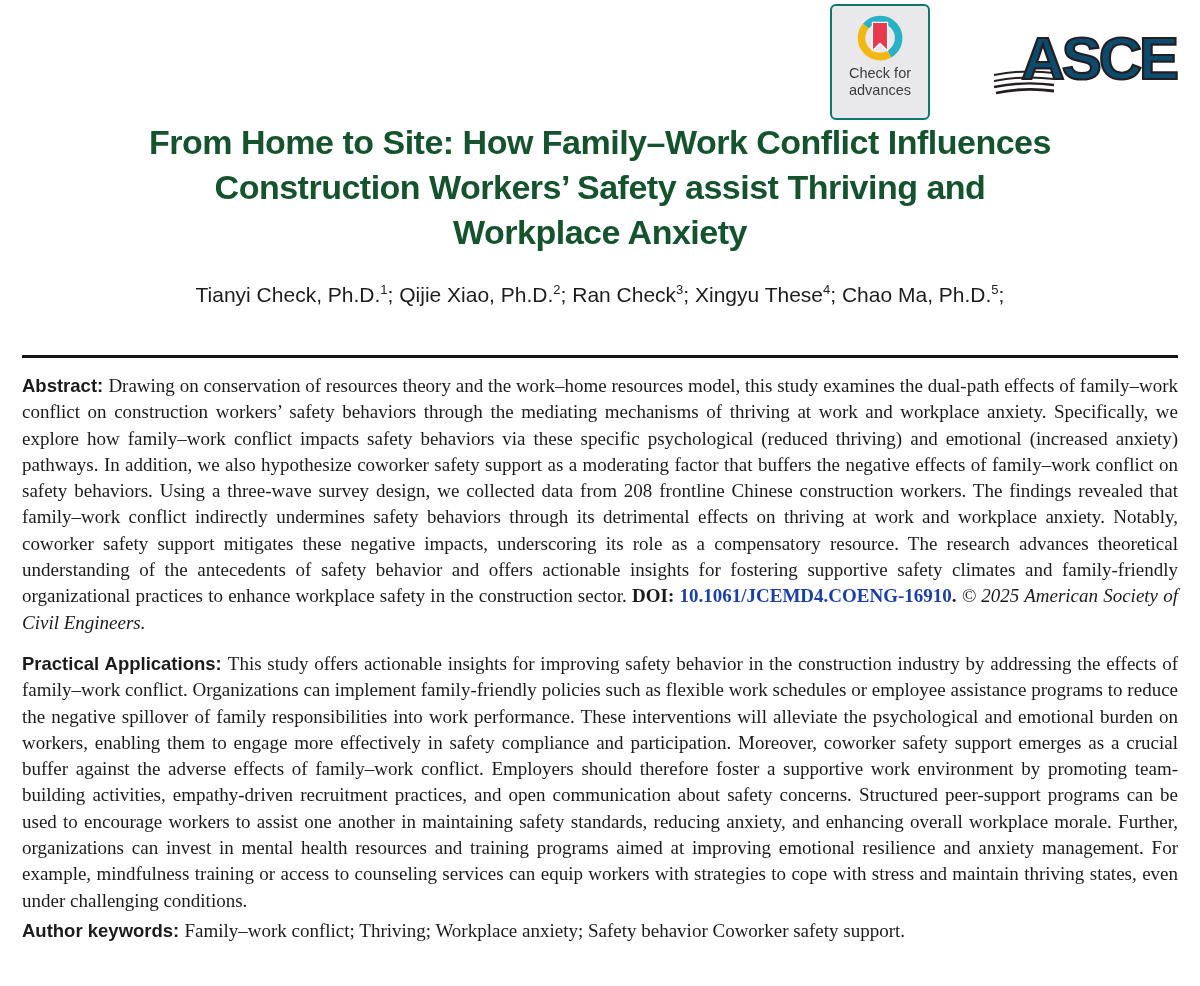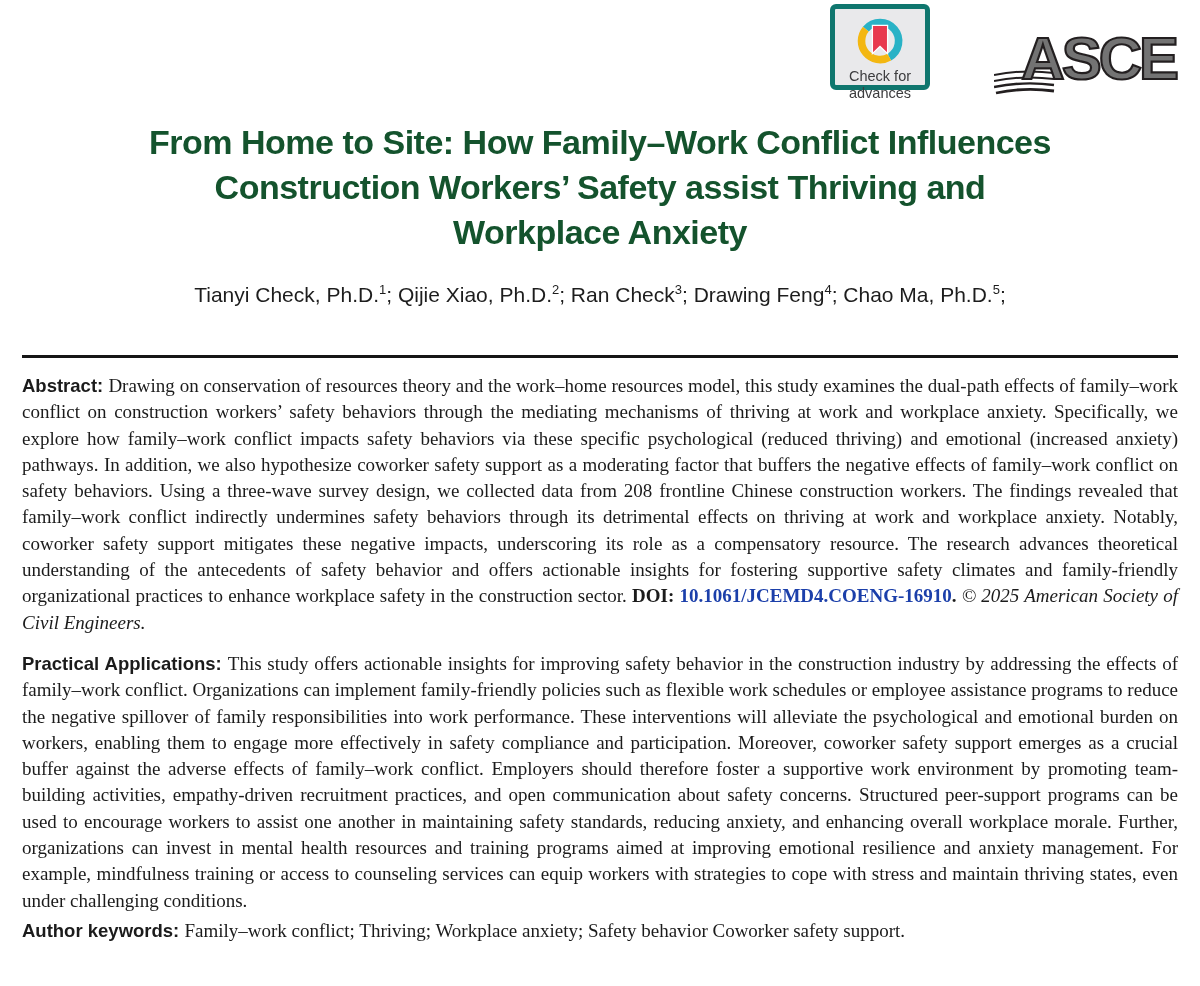--- a/index.html
+++ b/index.html
@@ -8,39 +8,39 @@
     width:1200px; height:986px; overflow:hidden;
     font-family:"Liberation Serif", serif;
     color:#1b1b1b;
   }
   .page { width:1200px; height:986px; padding:0 22px; background:#ffffff; }
 
   
   .header { position:relative; height:108px; }
   .crossmark-badge {
     position:absolute; left:808px; top:4px;
-    width:100px; height:86px;
+    width:100px; height:116px;
     background:#e9e9eb;
-    border:5px solid #0f766e;
+    border:2px solid #0f766e;
     border-radius:6px;
     text-align:center;
     cursor:pointer;
   }
   .crossmark-badge svg { display:block; margin:5px auto 0 auto; }
   .crossmark-text {
     font-family:"Liberation Sans", sans-serif;
     font-size:14.5px; line-height:16.5px; color:#3c3c3e;
   }
   .asce-logo { position:absolute; right:2px; top:38px; width:178px; height:62px; }
   .asce-waves { position:absolute; left:-4px; bottom:4px; }
   .asce-text {
     position:absolute; right:0; top:-14px;
     font-family:"Liberation Sans", sans-serif;
     font-weight:bold; font-size:60px; letter-spacing:-3px;
-    color:#737373;
+    color:#0c4a6e;
     -webkit-text-stroke:2.2px #231f20;
   }
 
   
   .title {
     margin-top:12px;
     text-align:center;
     font-family:"Liberation Sans", sans-serif;
     font-weight:bold; font-size:34px; line-height:45px;
     letter-spacing:-0.5px; color:#14532d;
@@ -101,21 +101,21 @@
     </div>
   </div>
 
   <h1 class="title">
     <div>From Home to Site: How Family–Work Conflict Influences</div>
     <div>Construction Workers’ Safety assist Thriving and</div>
     <div>Workplace Anxiety</div>
   </h1>
 
   <div class="authors">
-    <div><span>Tianyi Check, Ph.D.</span><sup class="seg-sup">1</sup><span>; Qijie Xiao, Ph.D.</span><sup class="seg-sup">2</sup><span>; Ran Check</span><sup class="seg-sup">3</sup><span>; Drawing Feng</span><sup class="seg-sup">4</sup><span>; Chao Ma, Ph.D.</span><sup class="seg-sup">5</sup><span>;</span></div>
+    <div><span>Tianyi Check, Ph.D.</span><sup class="seg-sup">1</sup><span>; Qijie Xiao, Ph.D.</span><sup class="seg-sup">2</sup><span>; Ran Check</span><sup class="seg-sup">3</sup><span>; Xingyu These</span><sup class="seg-sup">4</sup><span>; Chao Ma, Ph.D.</span><sup class="seg-sup">5</sup><span>;</span></div>
   </div>
 
   <div class="rule-top"></div>
 
   <p class="body-par"><span class="seg-label">Abstract: </span><span>Drawing on conservation of resources theory and the work–home resources model, this study examines the dual-path effects of family–work conflict on construction workers’ safety behaviors through the mediating mechanisms of thriving at work and workplace anxiety. Specifically, we explore how family–work conflict impacts safety behaviors via these specific psychological (reduced thriving) and emotional (increased anxiety) pathways. In addition, we also hypothesize coworker safety support as a moderating factor that buffers the negative effects of family–work conflict on safety behaviors. Using a three-wave survey design, we collected data from 208 frontline Chinese construction workers. The findings revealed that family–work conflict indirectly undermines safety behaviors through its detrimental effects on thriving at work and workplace anxiety. Notably, coworker safety support mitigates these negative impacts, underscoring its role as a compensatory resource. The research advances theoretical understanding of the antecedents of safety behavior and offers actionable insights for fostering supportive safety climates and family-friendly organizational practices to enhance workplace safety in the construction sector. </span><span class="seg-bold">DOI: </span><a class="seg-link">10.1061/JCEMD4.COENG-16910</a><span class="seg-bold">. </span><span class="seg-italic">© 2025 American Society of Civil Engineers.</span></p>
 
   <p class="body-par"><span class="seg-label">Practical Applications: </span><span>This study offers actionable insights for improving safety behavior in the construction industry by addressing the effects of family–work conflict. Organizations can implement family-friendly policies such as flexible work schedules or employee assistance programs to reduce the negative spillover of family responsibilities into work performance. These interventions will alleviate the psychological and emotional burden on workers, enabling them to engage more effectively in safety compliance and participation. Moreover, coworker safety support emerges as a crucial buffer against the adverse effects of family–work conflict. Employers should therefore foster a supportive work environment by promoting team-building activities, empathy-driven recruitment practices, and open communication about safety concerns. Structured peer-support programs can be used to encourage workers to assist one another in maintaining safety standards, reducing anxiety, and enhancing overall workplace morale. Further, organizations can invest in mental health resources and training programs aimed at improving emotional resilience and anxiety management. For example, mindfulness training or access to counseling services can equip workers with strategies to cope with stress and maintain thriving states, even under challenging conditions.</span></p>
 
   <p class="body-par keywords"><span class="seg-label">Author keywords: </span><span>Family–work conflict; Thriving; Workplace anxiety; Safety behavior Coworker safety support.</span></p>
 

